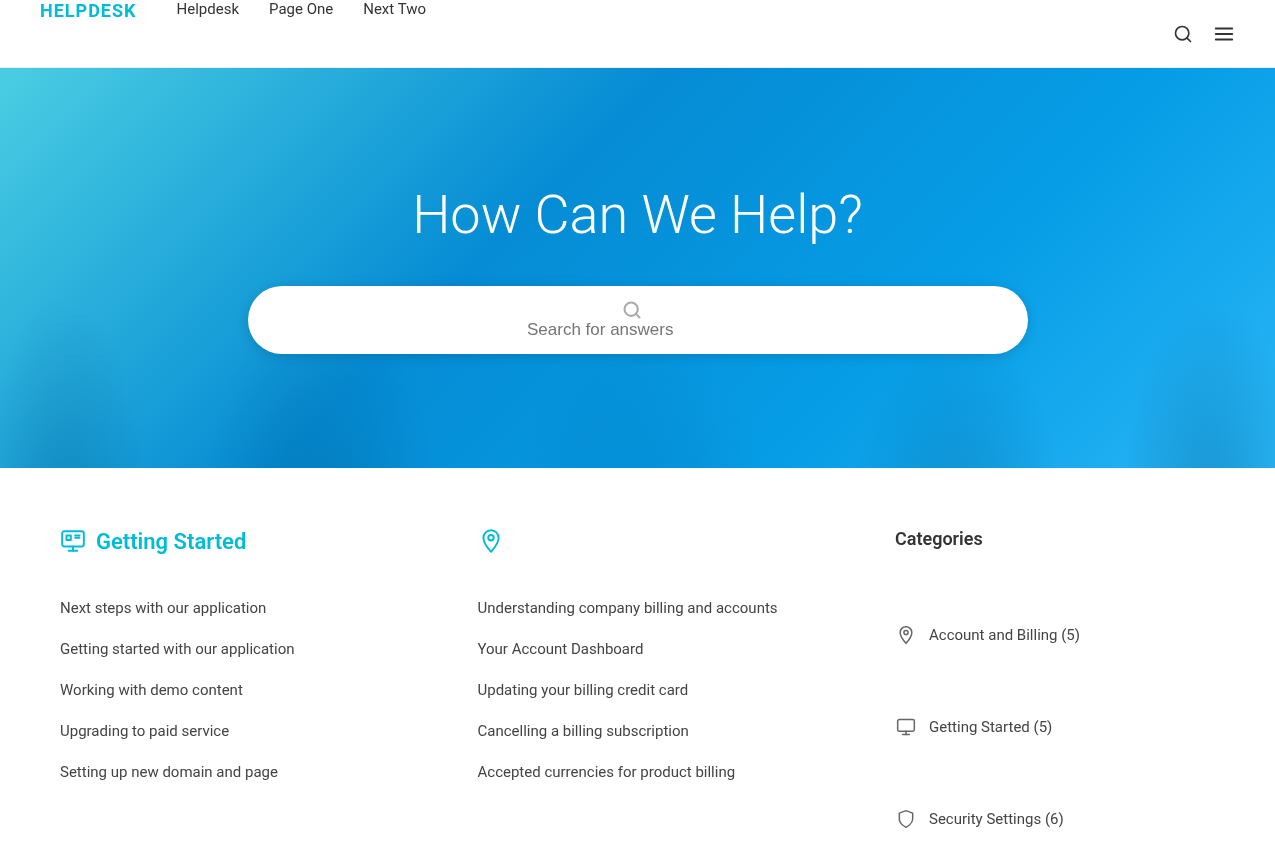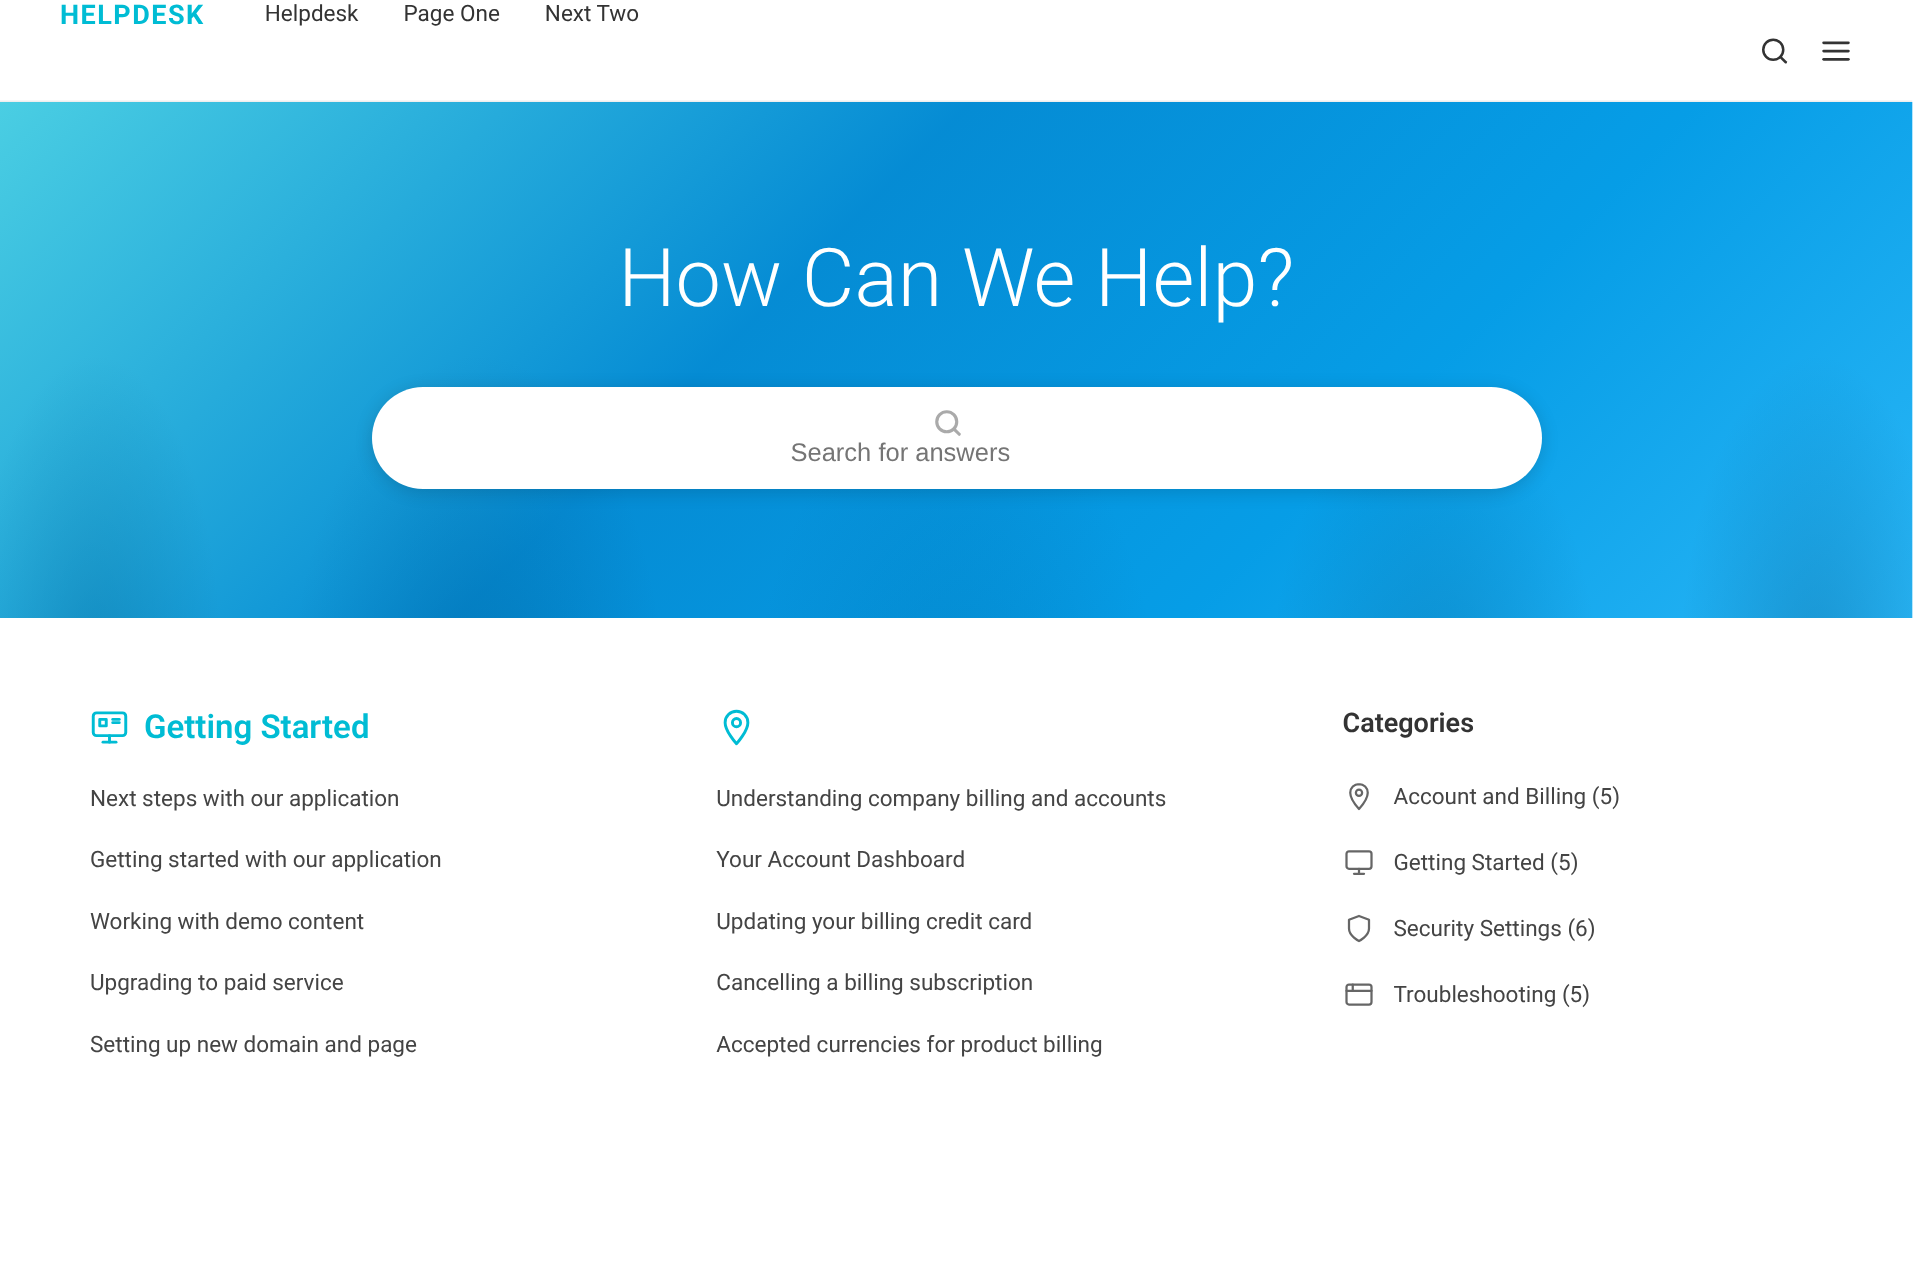--- a/index.html
+++ b/index.html
@@ -43,21 +43,21 @@
       cursor: pointer;
       color: #333;
       font-size: 18px;
       display: flex;
       align-items: center;
     }
 
     
     .hero {
       position: relative;
-      height: 344px;
+      height: 400px;
       display: flex;
       flex-direction: column;
       align-items: center;
       justify-content: center;
       overflow: hidden;
       background: #29b6f6;
     }
     .hero-bg {
       position: absolute;
       inset: 0;
@@ -125,21 +125,21 @@
       gap: 40px;
       padding: 60px 60px 80px;
       max-width: 1275px;
       margin: 0 auto;
     }
 
     .section-title {
       font-size: 22px;
       font-weight: 600;
       color: #00bcd4;
-      margin-bottom: 24px;
+      margin-bottom: 44px;
       display: flex;
       align-items: center;
       gap: 10px;
     }
     .section-icon {
       font-size: 22px;
     }
     .section-links {
       list-style: none;
       display: flex;
@@ -166,20 +166,21 @@
       flex-direction: column;
       gap: 24px;
     }
     .category-item {
       display: flex;
       align-items: center;
       gap: 12px;
       font-size: 15px;
       color: #444;
       cursor: pointer;
+      margin-top: 48px;
     }
     .cat-icon {
       color: #666;
       font-size: 18px;
       width: 22px;
       display: flex;
       align-items: center;
       justify-content: center;
     }
 

